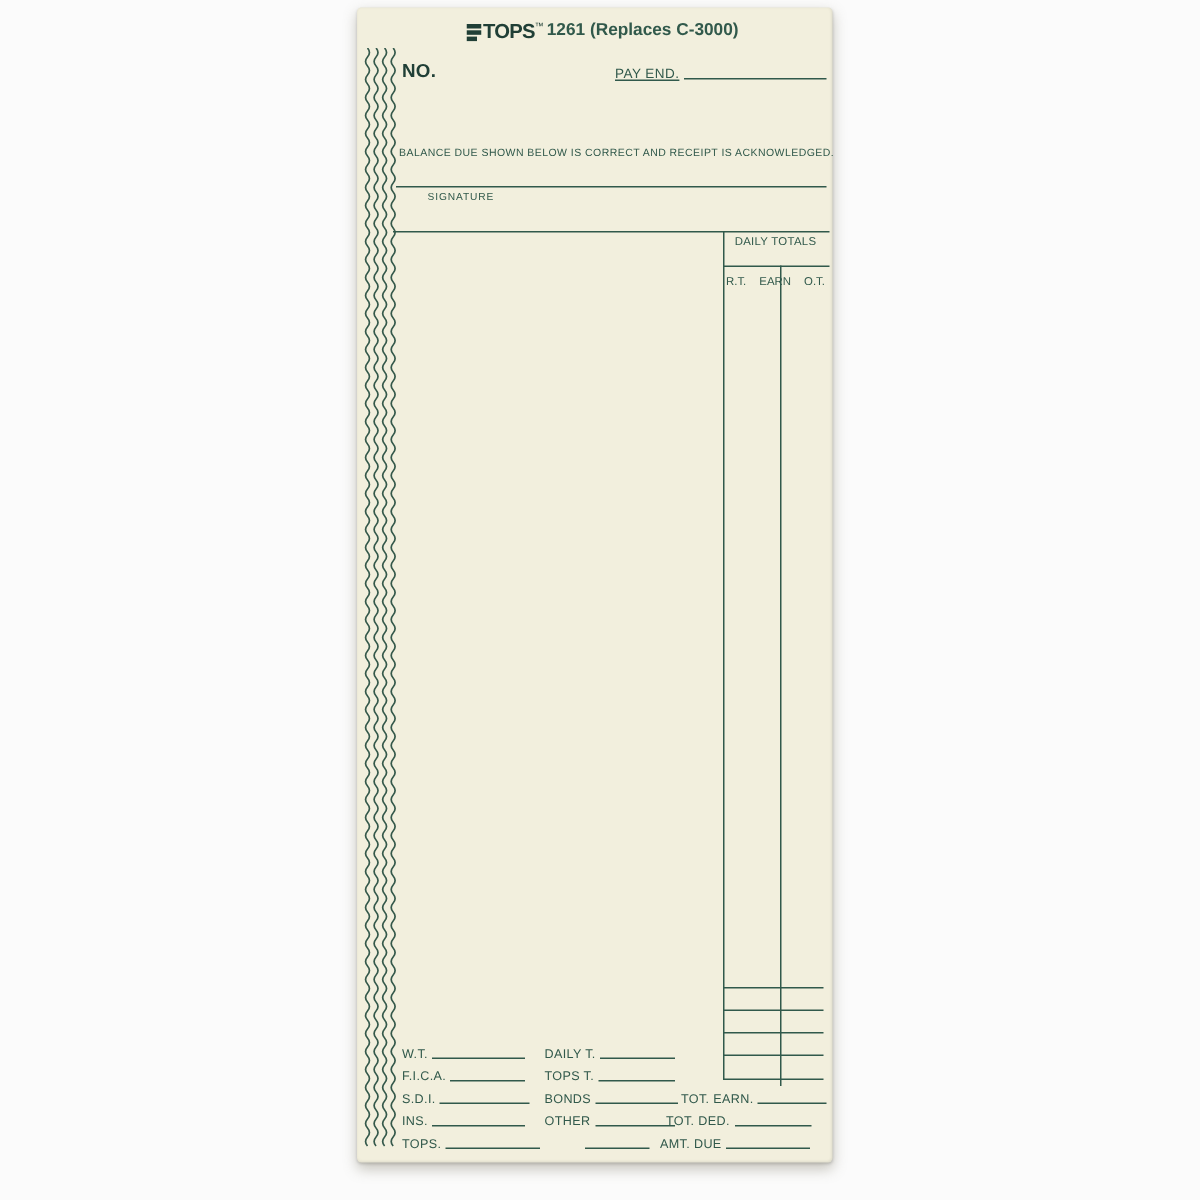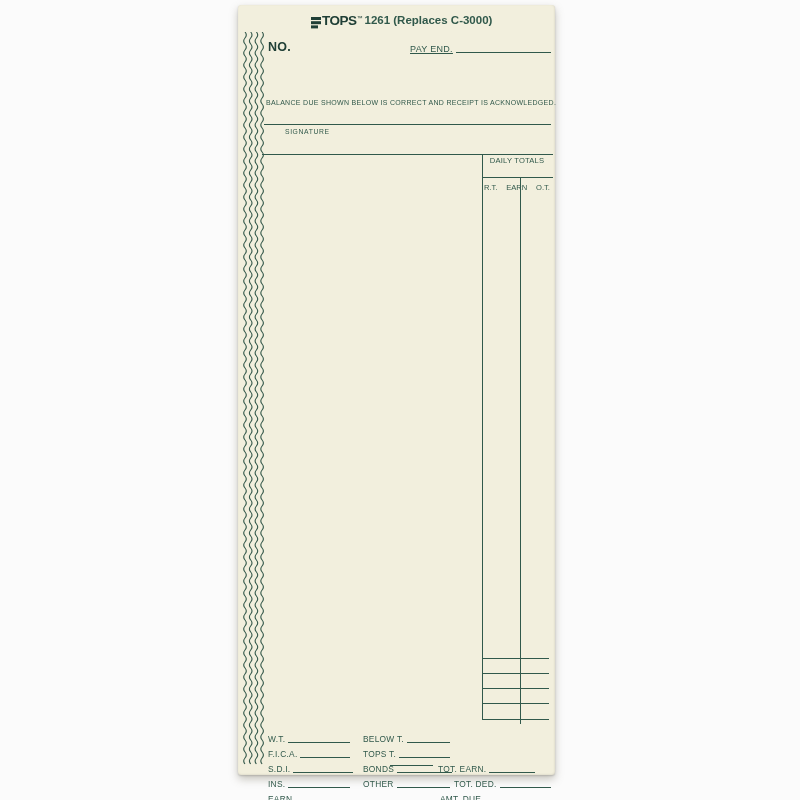--- a/index.html
+++ b/index.html
@@ -50,21 +50,21 @@
   .section-rule{left:24px;top:149px;width:291px;height:1.2px;}
   
   .dt-title{left:244px;top:151px;width:70px;text-align:center;font-size:7.6px;letter-spacing:.2px;}
   .dt-cols{left:244px;top:161.5px;width:70px;display:flex;justify-content:space-between;padding:0 2px;font-size:7.6px;margin-top:16px;}
   .dt-headline{left:244px;top:172px;width:71px;height:1.2px;}
   .vline{width:1.1px;background:var(--ink);}
   .vline-a{left:244px;top:149px;height:566px;}
   .vline-b{left:282px;top:172px;height:547px;}
   .dt-h{left:244px;width:67px;height:1.1px;}
   
-  .ded .lbl{font-size:8.4px;letter-spacing:.25px;margin-top:37px;}
+  .ded .lbl{font-size:8.4px;letter-spacing:.25px;}
   .blankline{border-bottom:1.2px solid var(--ink);}
 </style>
 </head>
 <body>
 
 <div class="stage">
   <div class="card">
 
     <div class="abs brand">
       <span class="logo-glyph">
@@ -113,61 +113,61 @@
     <div class="abs rule dt-h" style="top:668px"></div>
     <div class="abs rule dt-h" style="top:683px"></div>
     <div class="abs rule dt-h" style="top:698px"></div>
     <div class="abs rule dt-h" style="top:714px"></div>
 
     <div class="abs cell ded" style="left:30px;top:692px;width:82px">
       <span class="lbl">W.T.</span>
         <span class="line"></span>
     </div>
     <div class="abs cell ded" style="left:125px;top:692px;width:87px">
-      <span class="lbl">BELOW T.</span>
+      <span class="lbl">DAILY T.</span>
         <span class="line"></span>
     </div>
 
     <div class="abs cell ded" style="left:30px;top:707px;width:82px">
       <span class="lbl">F.I.C.A.</span>
         <span class="line"></span>
     </div>
     <div class="abs cell ded" style="left:125px;top:707px;width:87px">
       <span class="lbl">TOPS T.</span>
         <span class="line"></span>
     </div>
 
     <div class="abs cell ded" style="left:30px;top:722px;width:85px">
       <span class="lbl">S.D.I.</span>
         <span class="line"></span>
     </div>
     <div class="abs cell ded" style="left:125px;top:722px;width:89px">
       <span class="lbl">BONDS</span>
         <span class="line"></span>
     </div>
-    <div class="abs cell ded" style="left:200px;top:722px;width:97px">
+    <div class="abs cell ded" style="left:216px;top:722px;width:97px">
       <span class="lbl">TOT. EARN.</span>
         <span class="line"></span>
     </div>
 
     <div class="abs cell ded" style="left:30px;top:737px;width:82px">
       <span class="lbl">INS.</span>
         <span class="line"></span>
     </div>
     <div class="abs cell ded" style="left:125px;top:737px;width:87px">
       <span class="lbl">OTHER</span>
         <span class="line"></span>
     </div>
-    <div class="abs cell ded" style="left:216px;top:737px;width:97px">
+    <div class="abs cell ded" style="left:206px;top:737px;width:97px">
       <span class="lbl">TOT. DED.</span>
         <span class="line"></span>
     </div>
 
     <div class="abs cell ded" style="left:30px;top:752px;width:92px">
-      <span class="lbl">EARN.</span>
+      <span class="lbl">TOPS.</span>
         <span class="line"></span>
     </div>
     <div class="abs blankline" style="left:152px;top:752px;width:43px;height:9px"></div>
     <div class="abs cell ded" style="left:202px;top:752px;width:100px">
       <span class="lbl">AMT. DUE</span>
         <span class="line"></span>
     </div>
 
   </div>
 </div>

